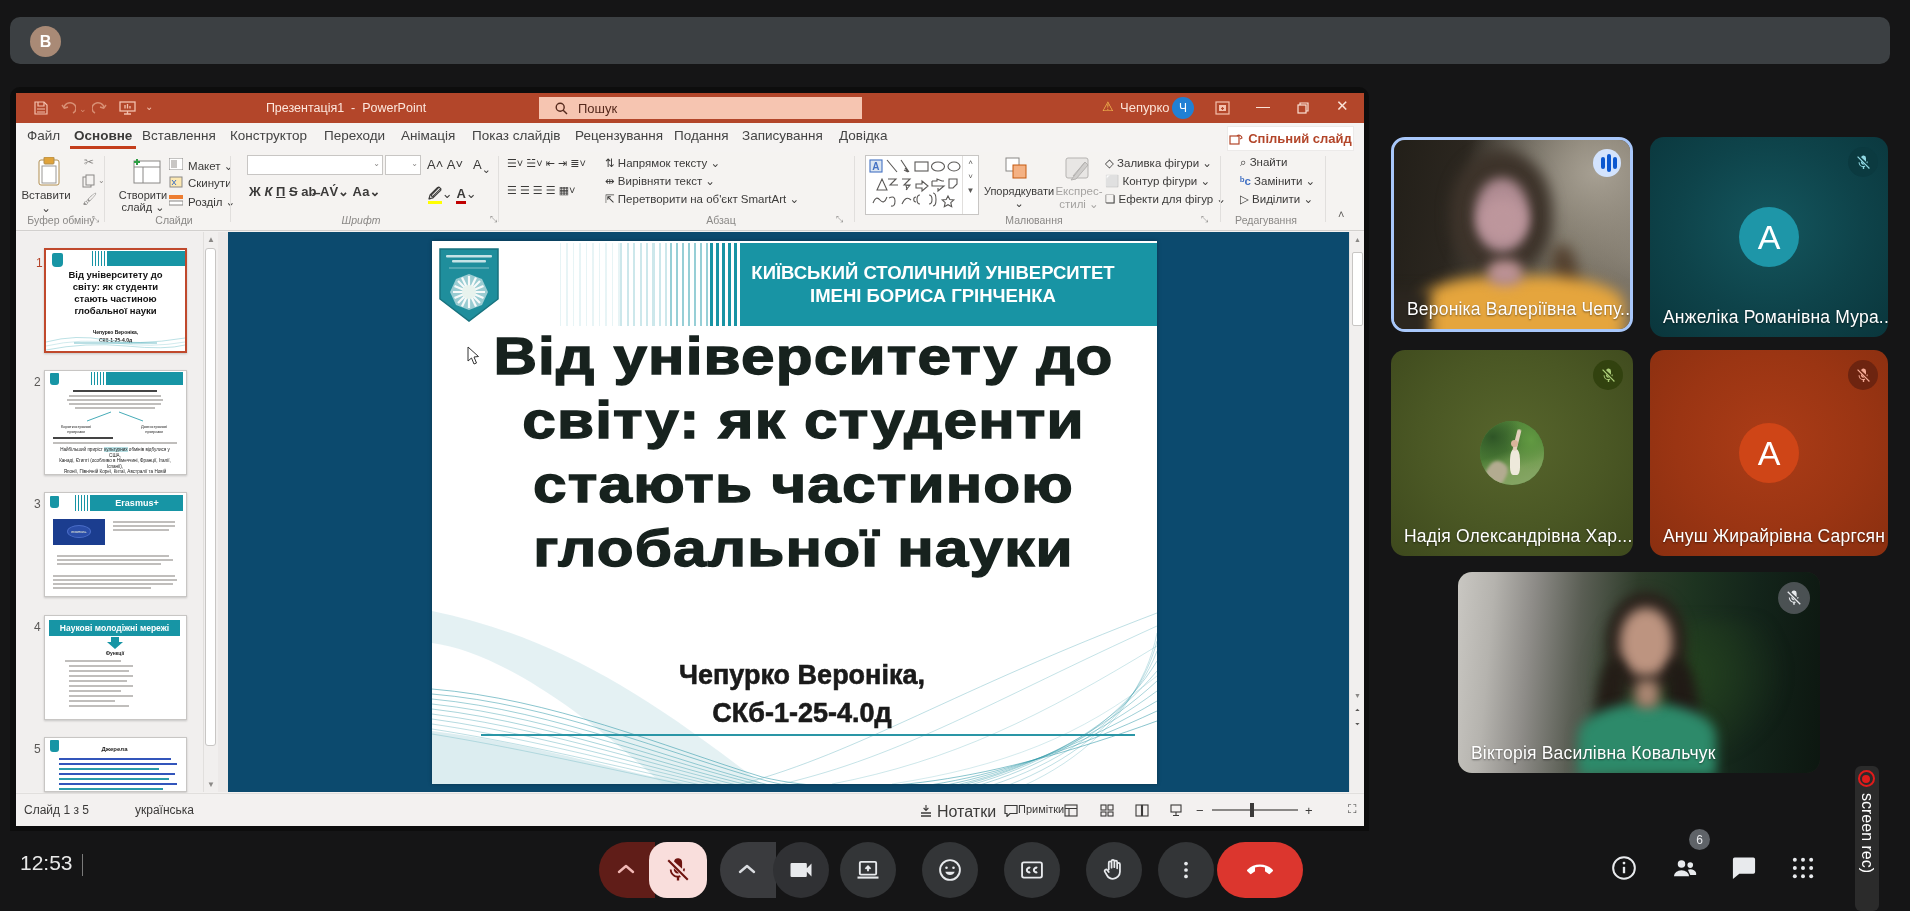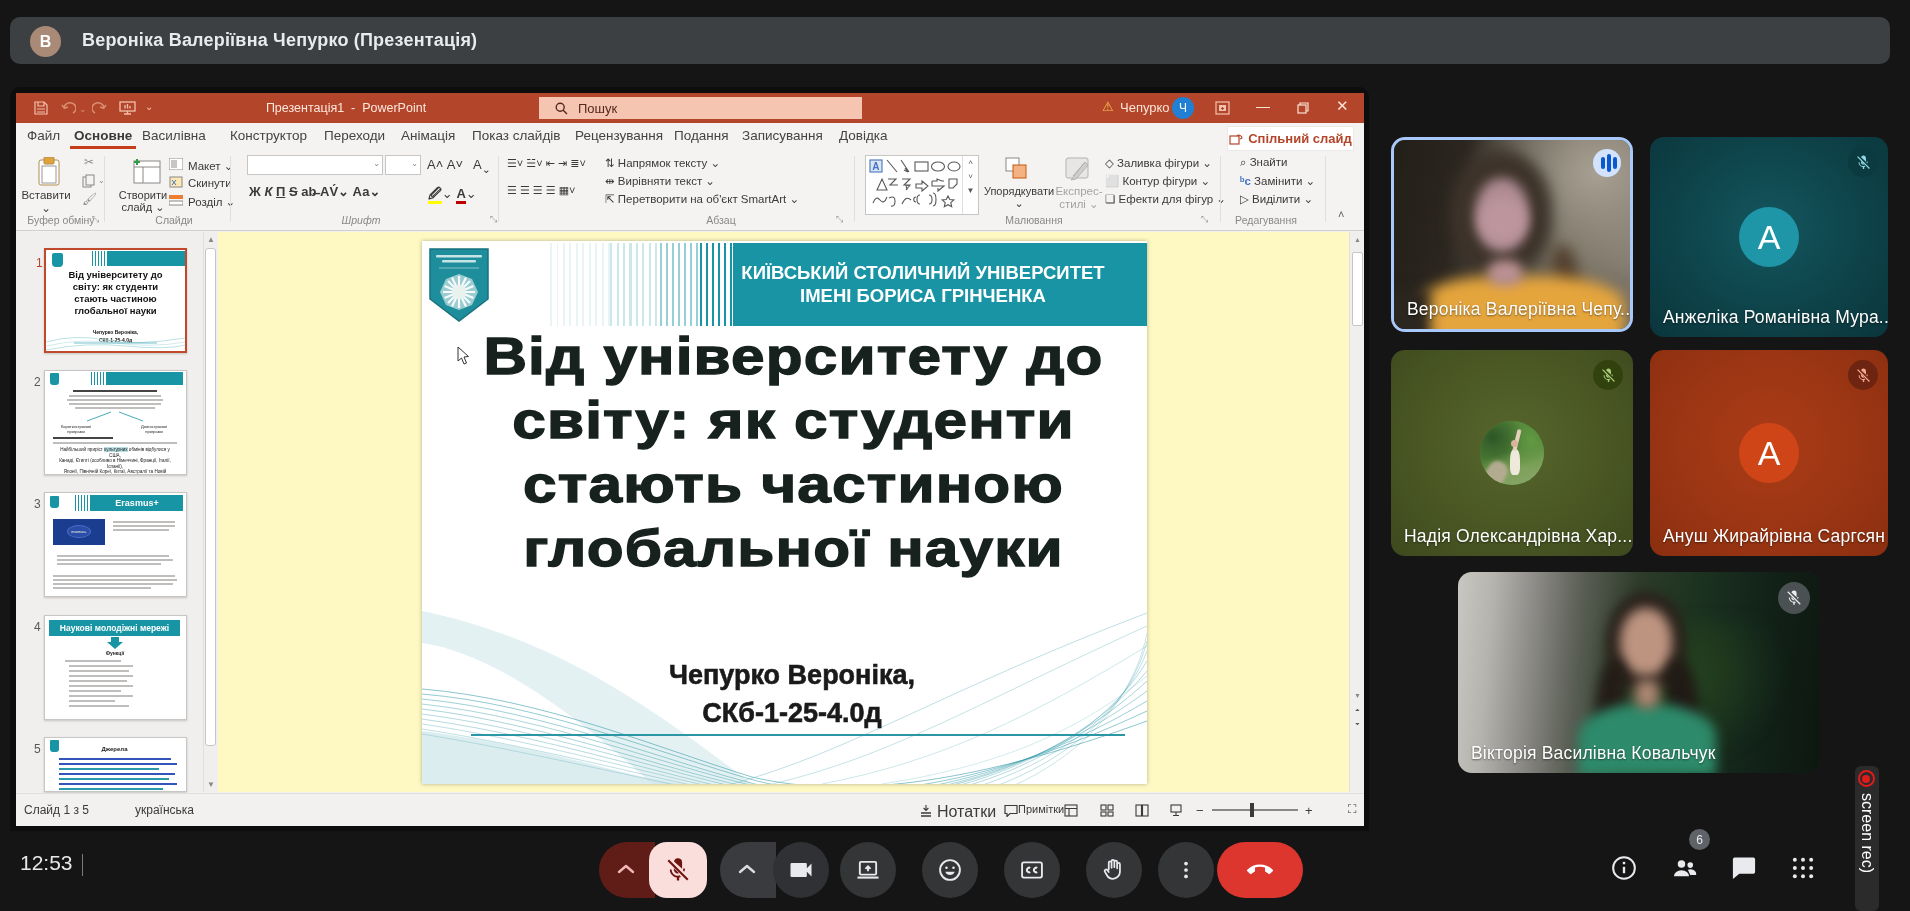--- a/index.html
+++ b/index.html
@@ -17,21 +17,21 @@
 
 
 #ppt { left:10px; top:87px; width:1359px; height:744px; background:#0d0d0d; border-radius:10px 10px 0 0; }
 #ppt-in { left:6px; top:6px; width:1348px; height:733px; background:#f3f1f0; overflow:hidden; }
 #titlebar { left:0; top:0; width:1348px; height:30px; background:#b3462a; color:#f6d4c8; }
 #menubar { left:0; top:30px; width:1348px; height:29px; background:#f5f3f2; }
 #ribbon { left:0; top:59px; width:1348px; height:79px; background:#f5f3f1; border-bottom:1px solid #d2d0ce; }
 #workarea { left:0; top:139px; width:1348px; height:560px; background:#ece9e8; }
 #panel { left:0; top:0; width:196px; height:560px; background:#f1efee; }
 #pscroll { left:187px; top:0; width:15px; height:560px; background:#f1efee; border-left:1px solid #e1dfdd; }
-#canvas { left:202px; top:0; width:1131px; height:560px; background:#fef9c3; }
+#canvas { left:212px; top:0; width:1131px; height:560px; background:#0c4a6e; }
 #cscroll { left:1333px; top:0; width:15px; height:560px; background:#f1efee; border-left:1px solid #e3e1df; }
 #statusbar { left:0; top:700px; width:1348px; height:33px; background:#f3f1f0; border-top:1px solid #e1dfdd;
   color:#444; font-size:12px; }
 
 .mtab { position:absolute; top:5px; font-size:13.5px; color:#444; }
 .mtab-act { font-weight:bold; color:#3b3a39; }
 .mtab-act::after { content:""; position:absolute; left:-4px; right:-4px; bottom:-6px; height:3px; background:#c43e1c; }
 .rtxt { font-size:11.5px; color:#3b3a39; white-space:nowrap; }
 .rlbl { font-size:10.5px; color:#8a8886; text-align:center; }
 .rsep { position:absolute; top:4px; width:1px; height:66px; background:#e1dfdd; }
@@ -72,21 +72,20 @@
 #bottombar { left:0; top:831px; width:1910px; height:80px; color:#fff; }
 .cbtn { top:11px; width:56px; height:56px; background:#333537; border-radius:50%; }
 .pblur { filter:blur(7px); }
 .pblur2 { filter:blur(6px); }
 #screenrec { left:1855px; top:766px; width:55px; height:145px; }
 </style>
 </head>
 <body>
 <div class="abs" id="topbar">
   <div class="abs avatar">B</div>
-  <div class="abs tb-title">Вероніка Валеріївна Чепурко (Презентація)</div>
 </div>
 
 <div class="abs" id="ppt">
   <div class="abs" id="ppt-in">
     <div class="abs" id="titlebar">
       <svg class="abs" style="left:17px;top:7px;" width="16" height="16" viewBox="0 0 16 16" fill="none" stroke="#f3c0ae" stroke-width="1.2">
         <path d="M2 2 h9 l3 3 v9 h-12 z"></path>
           <path d="M5 2 v4 h6 v-4"></path>
           <path d="M4 9 h8 M4 12 h8"></path>
       </svg>
@@ -123,21 +122,21 @@
       <span class="abs" style="left:1240px;top:5px;color:#fbe2d6;font-size:14px;">—</span>
       <svg class="abs" style="left:1281px;top:9px;" width="12" height="12" viewBox="0 0 12 12" fill="none" stroke="#fbe2d6" stroke-width="1.2">
         <path d="M3 3 V1 h8 v8 h-2"></path>
           <rect x="1" y="3" width="8" height="8"></rect>
       </svg>
       <span class="abs" style="left:1320px;top:4px;color:#fbe2d6;font-size:15px;">✕</span>
     </div>
     <div class="abs" id="menubar">
       <span class="mtab" style="left:11px;">Файл</span>
       <span class="mtab mtab-act" style="left:58px;">Основне</span>
-      <span class="mtab" style="left:126px;">Василівна</span>
+      <span class="mtab" style="left:126px;">Вставлення</span>
       <span class="mtab" style="left:214px;">Конструктор</span>
       <span class="mtab" style="left:308px;">Переходи</span>
       <span class="mtab" style="left:385px;">Анімація</span>
       <span class="mtab" style="left:456px;">Показ слайдів</span>
       <span class="mtab" style="left:559px;">Рецензування</span>
       <span class="mtab" style="left:658px;">Подання</span>
       <span class="mtab" style="left:726px;">Записування</span>
       <span class="mtab" style="left:823px;">Довідка</span>
       <div class="abs" style="left:1211px;top:3px;width:127px;height:25px;background:#fff;border:1px solid #eceae9;display:flex;align-items:center;justify-content:center;">
         <svg width="14" height="13" viewBox="0 0 14 13" fill="none" stroke="#b3462a" stroke-width="1.2">

